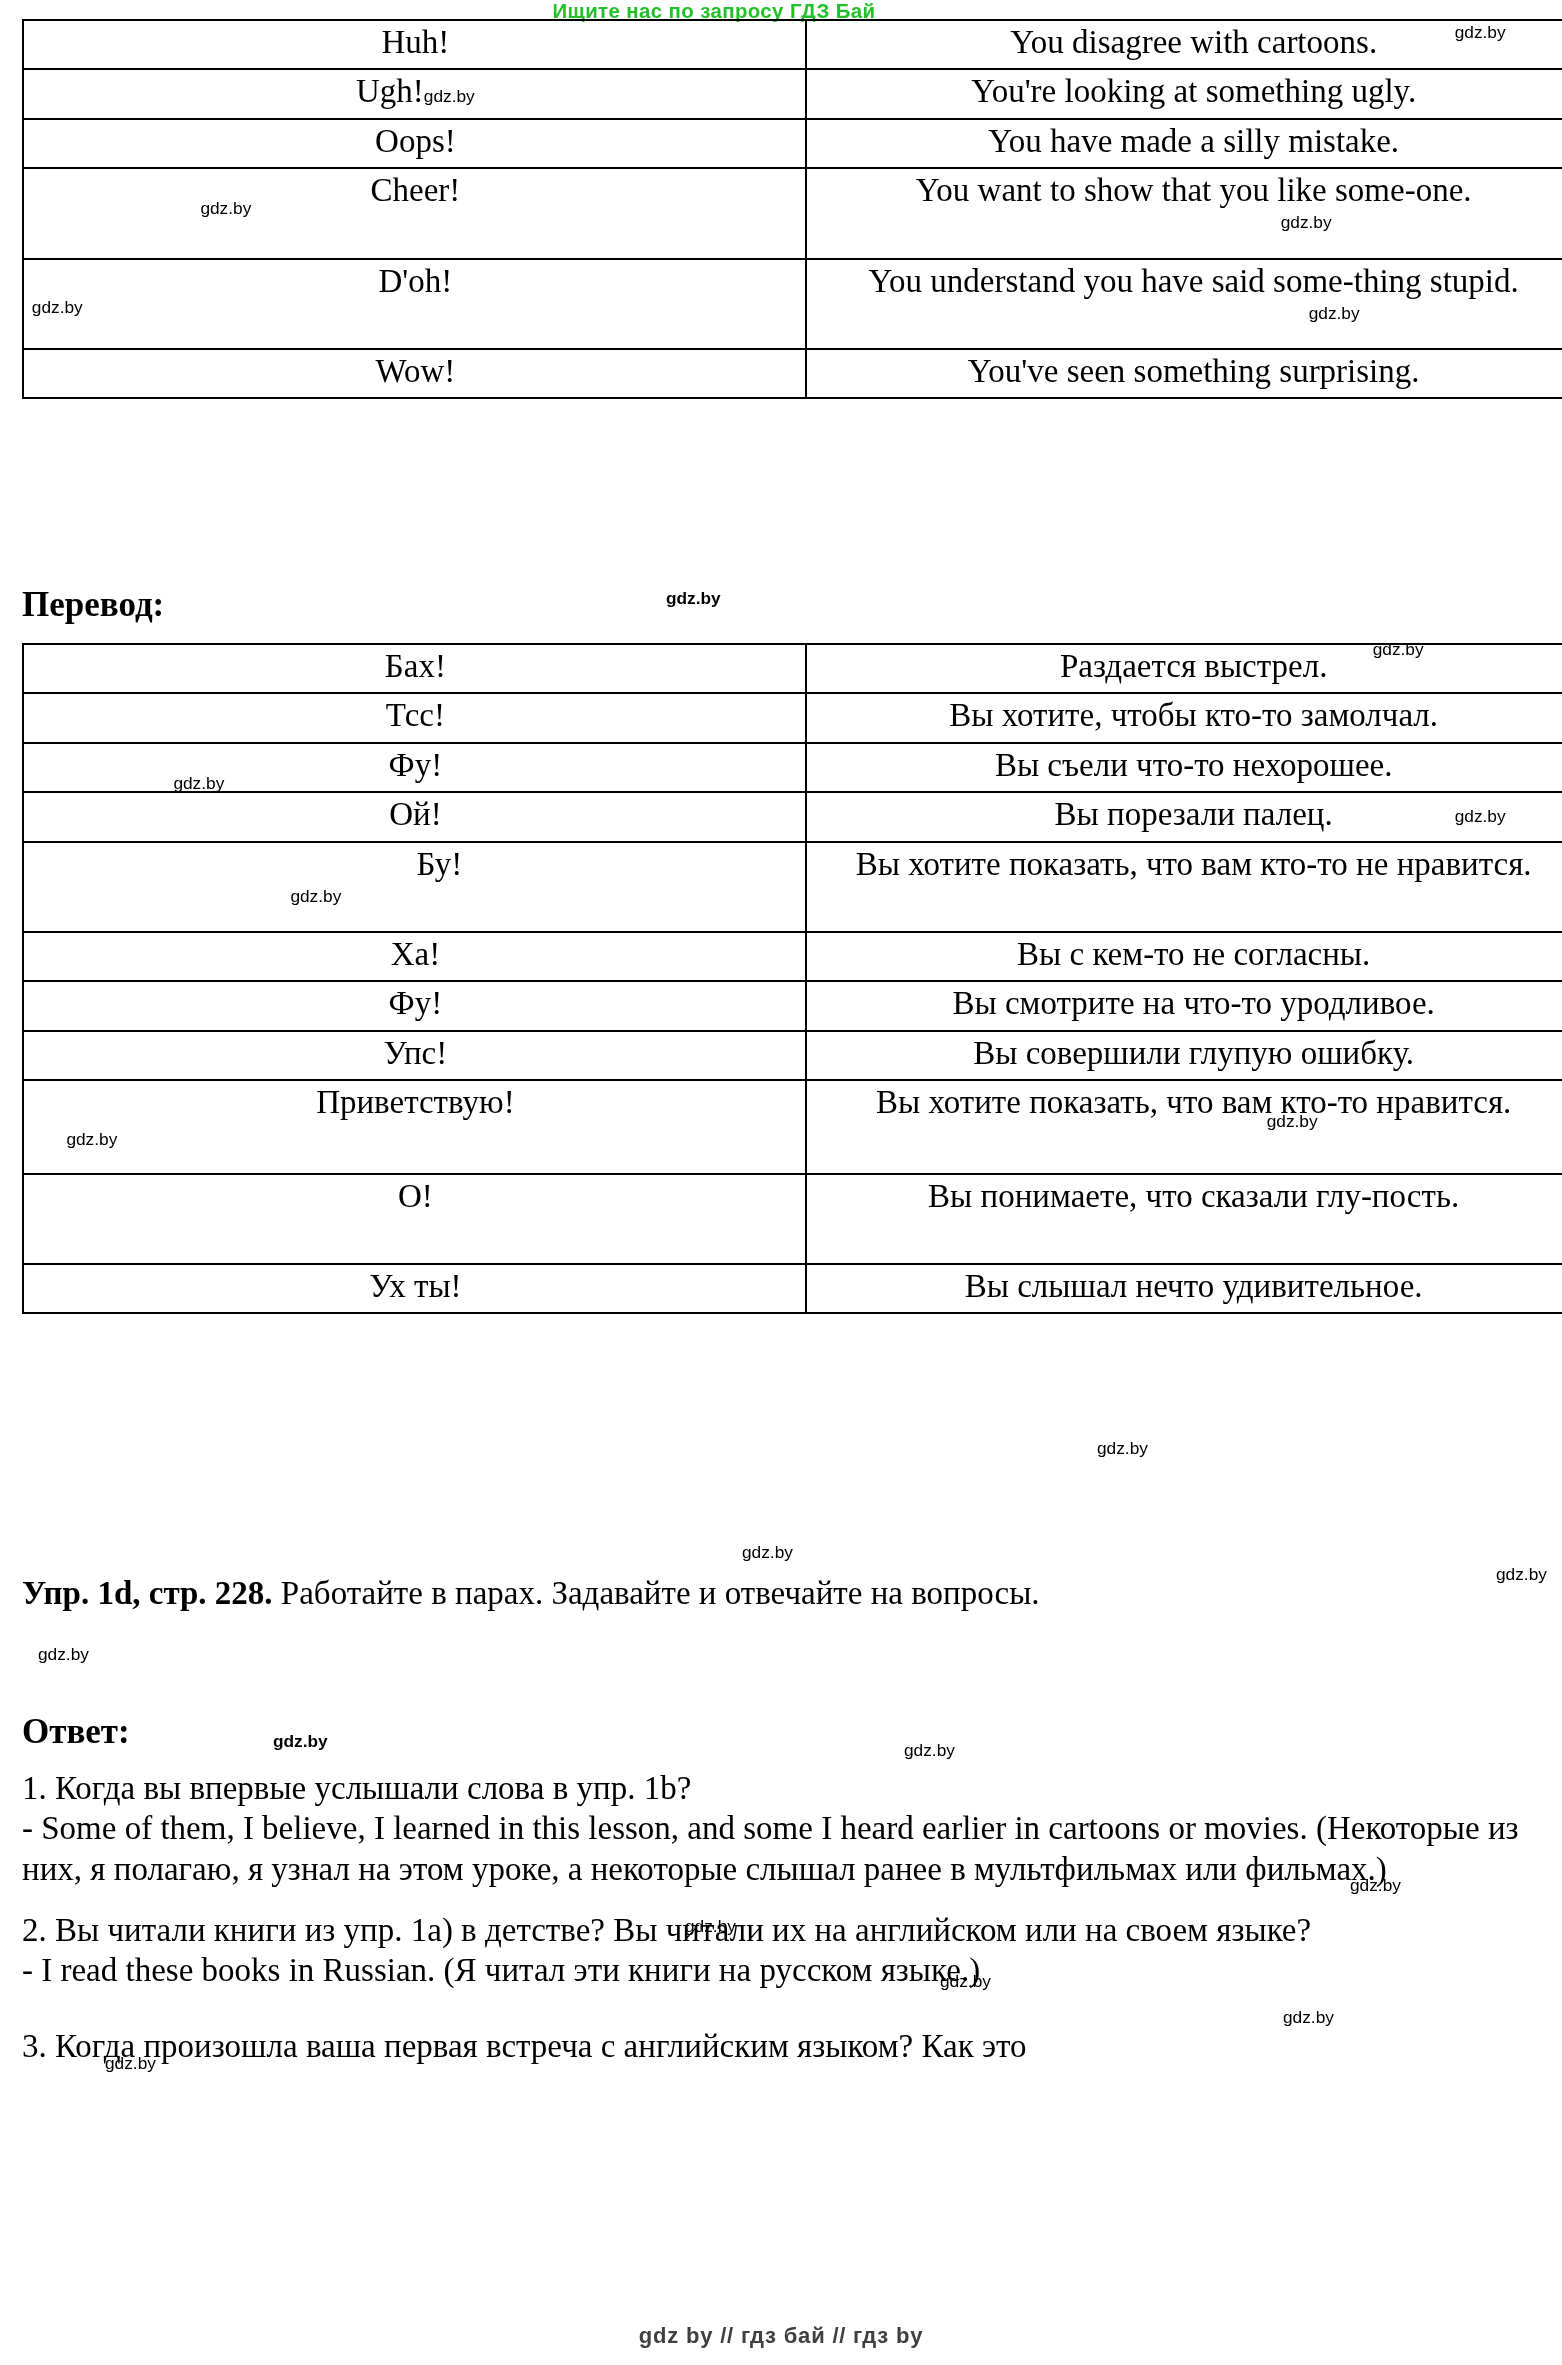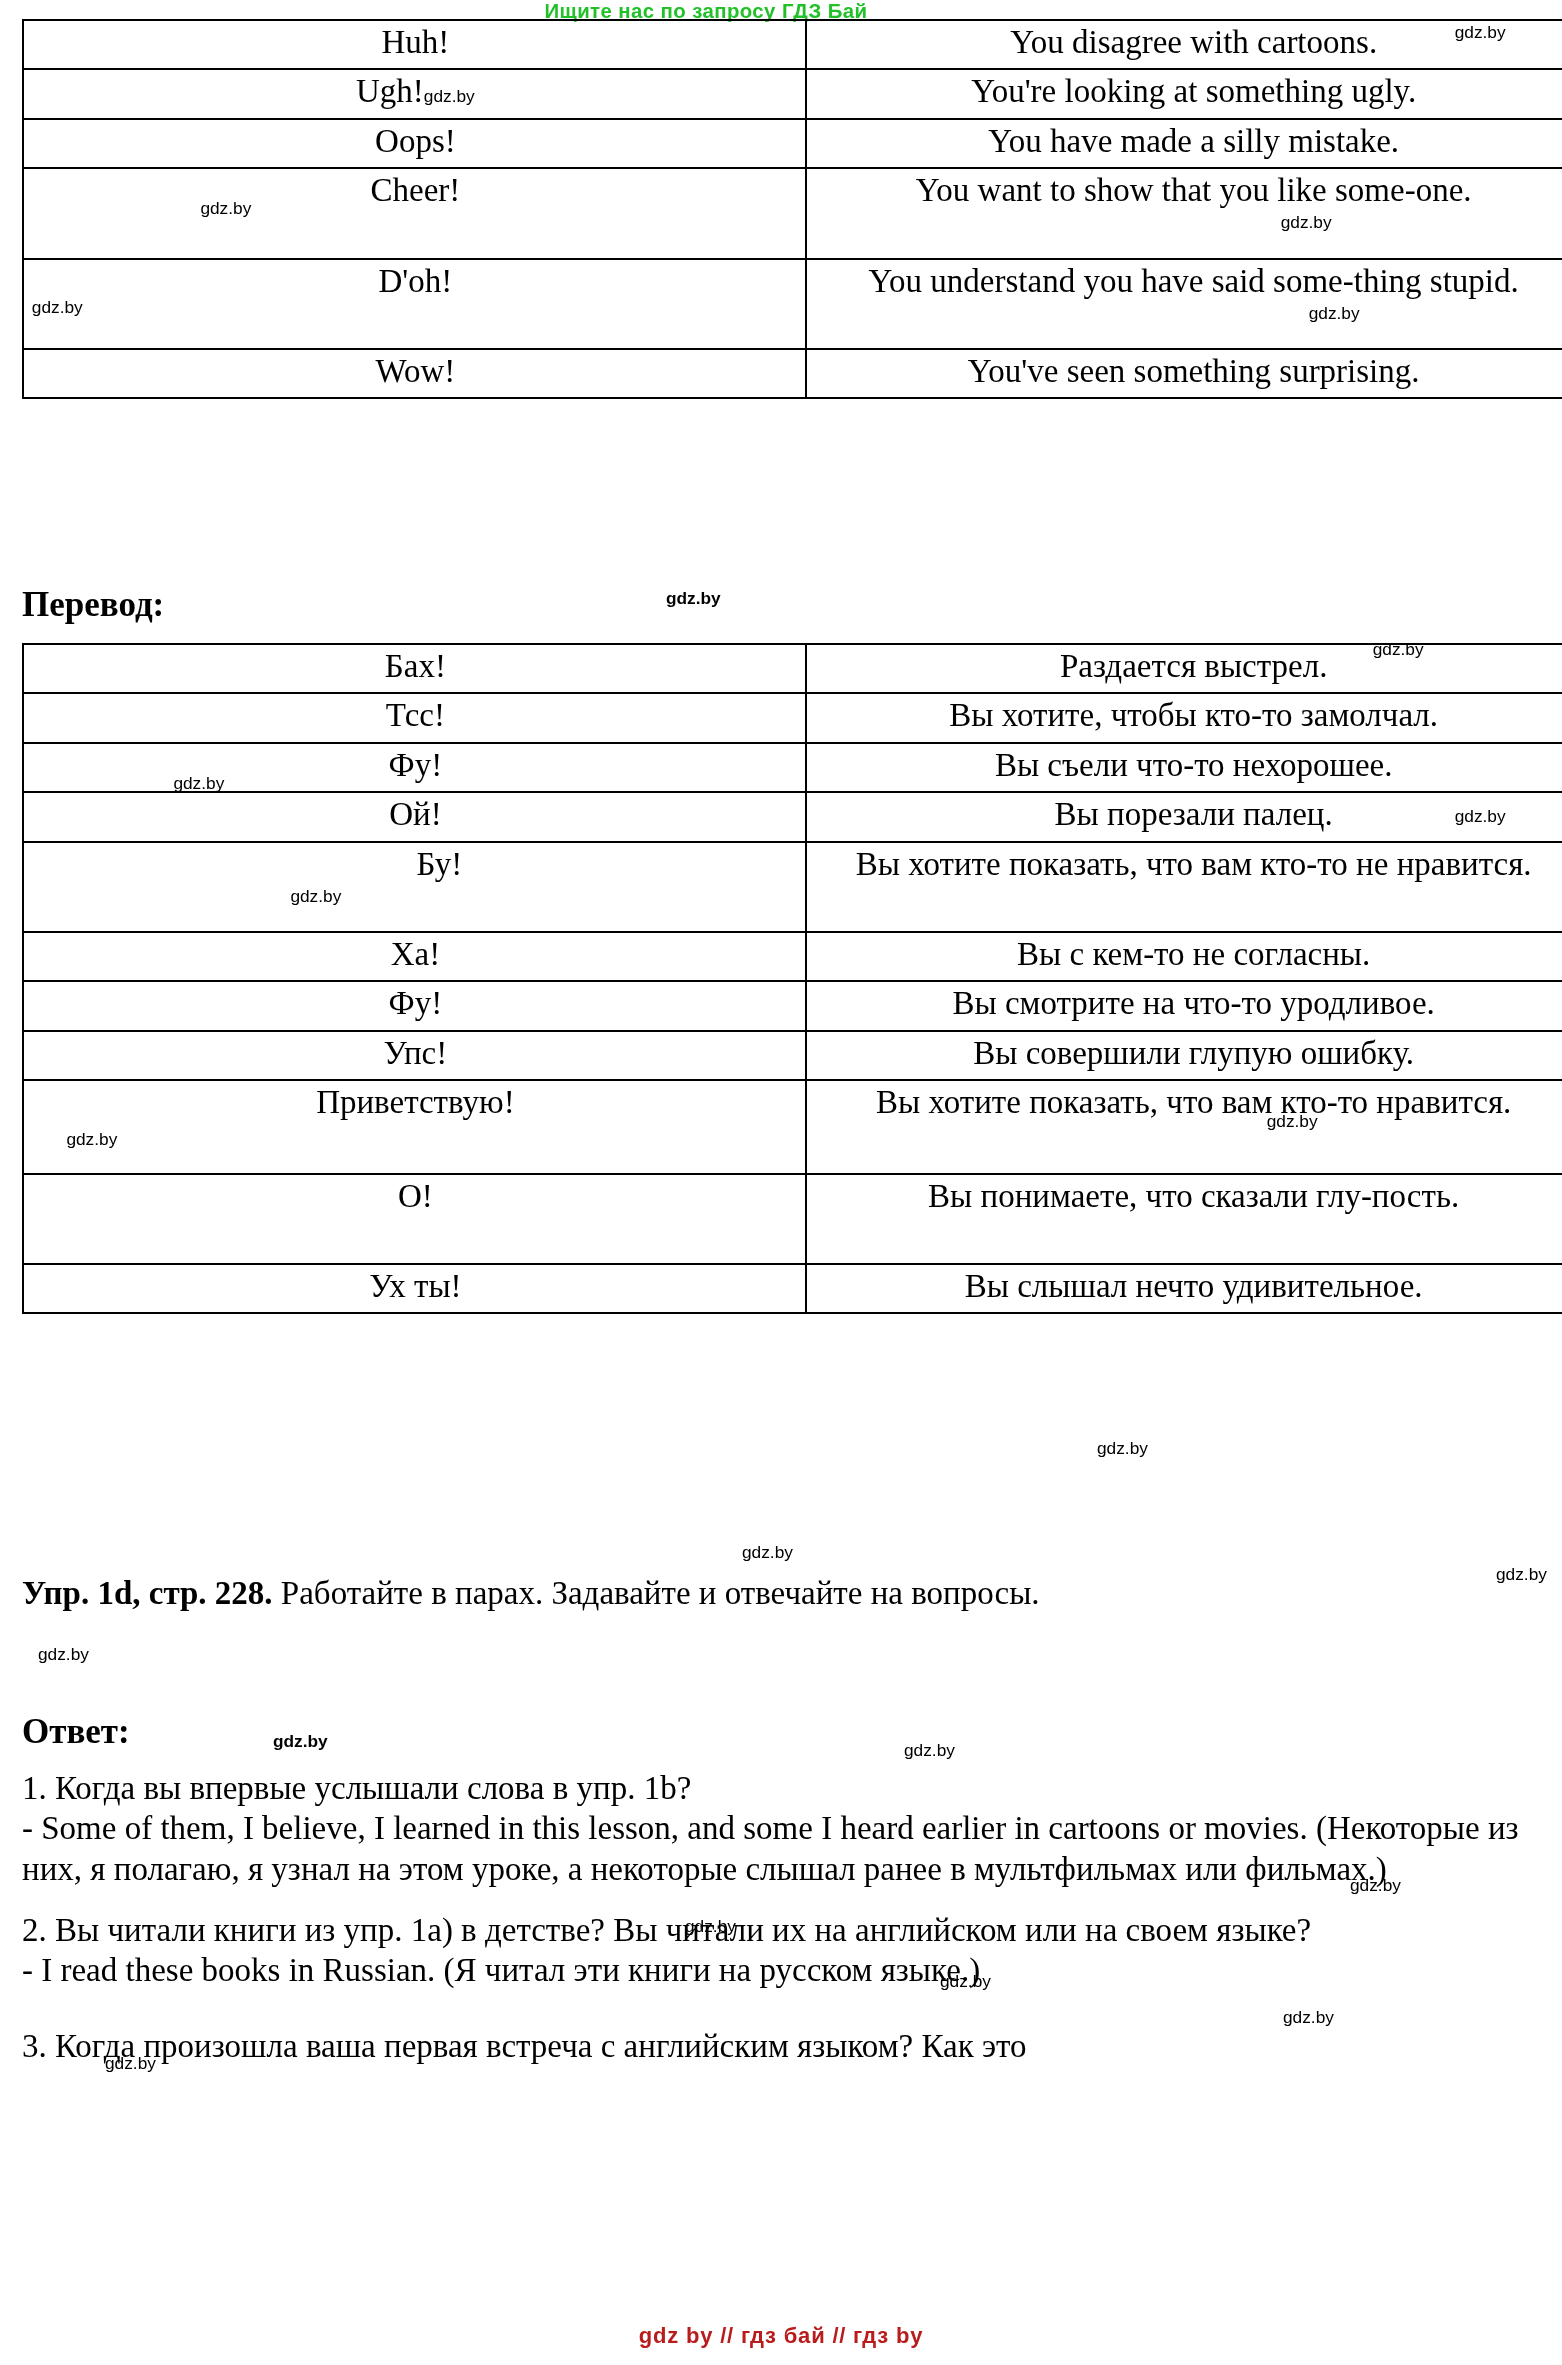--- a/index.html
+++ b/index.html
@@ -13,21 +13,21 @@
     position: relative;
     font-family: "Liberation Serif", "DejaVu Serif", serif;
     color: #000000;
     overflow: hidden;
   }
 
   
   .promo {
     position: absolute;
     top: 0px;
-    left: 0;
+    left: 8px;
     width: 1412px;
     text-align: center;
     font-family: "Liberation Sans", sans-serif;
     font-weight: bold;
     font-size: 20.4px;
     letter-spacing: 0.4px;
     color: #22c12a;
   }
 
   
@@ -89,21 +89,21 @@
   .footer {
     position: absolute;
     left: 0;
     top: 2323px;
     width: 1562px;
     text-align: center;
     font-family: "Liberation Sans", sans-serif;
     font-weight: bold;
     font-size: 22px;
     letter-spacing: 0.8px;
-    color: #b91c1c;
+    color: #404040;
   }
 </style>
 </head>
 <body>
 
 <div class="promo">Ищите нас по запросу ГДЗ Бай</div>
 
 <div class="page" style="top:19px;">
   <table class="gtab">
     <tbody>

